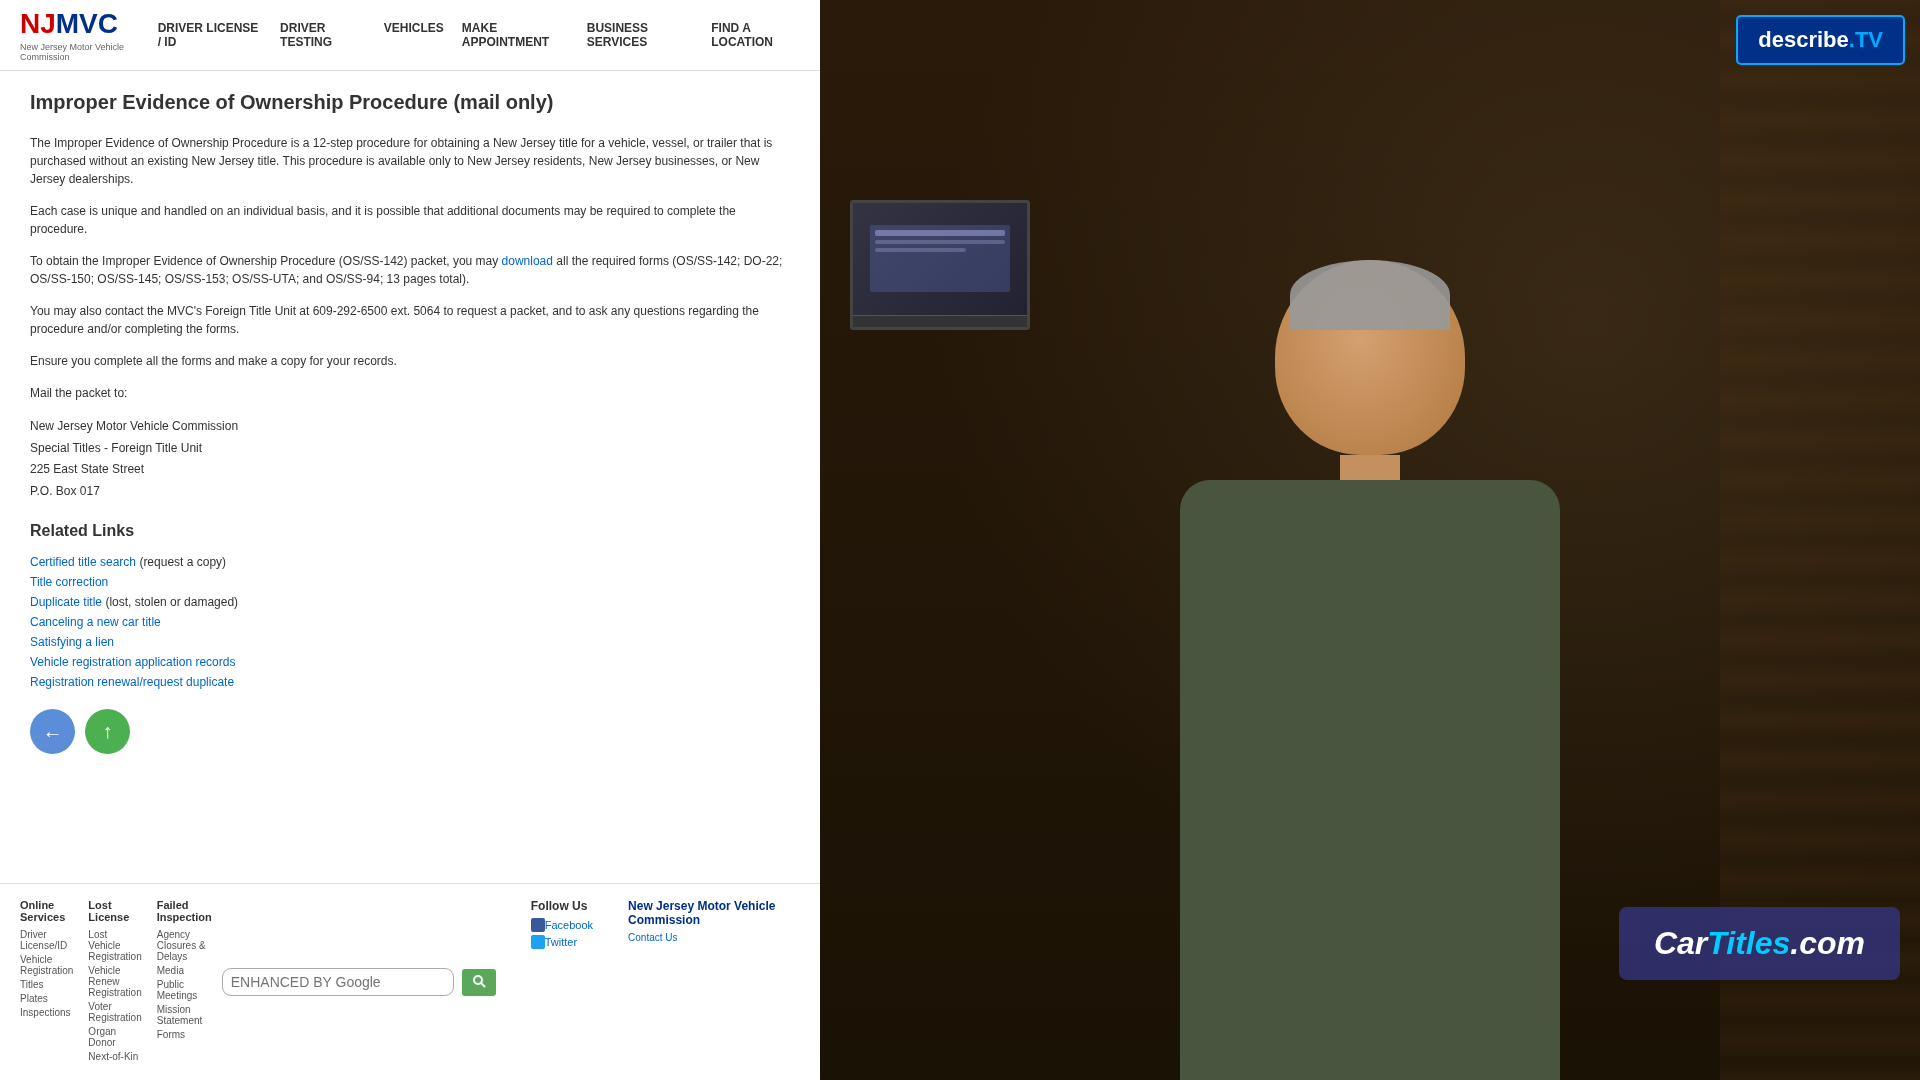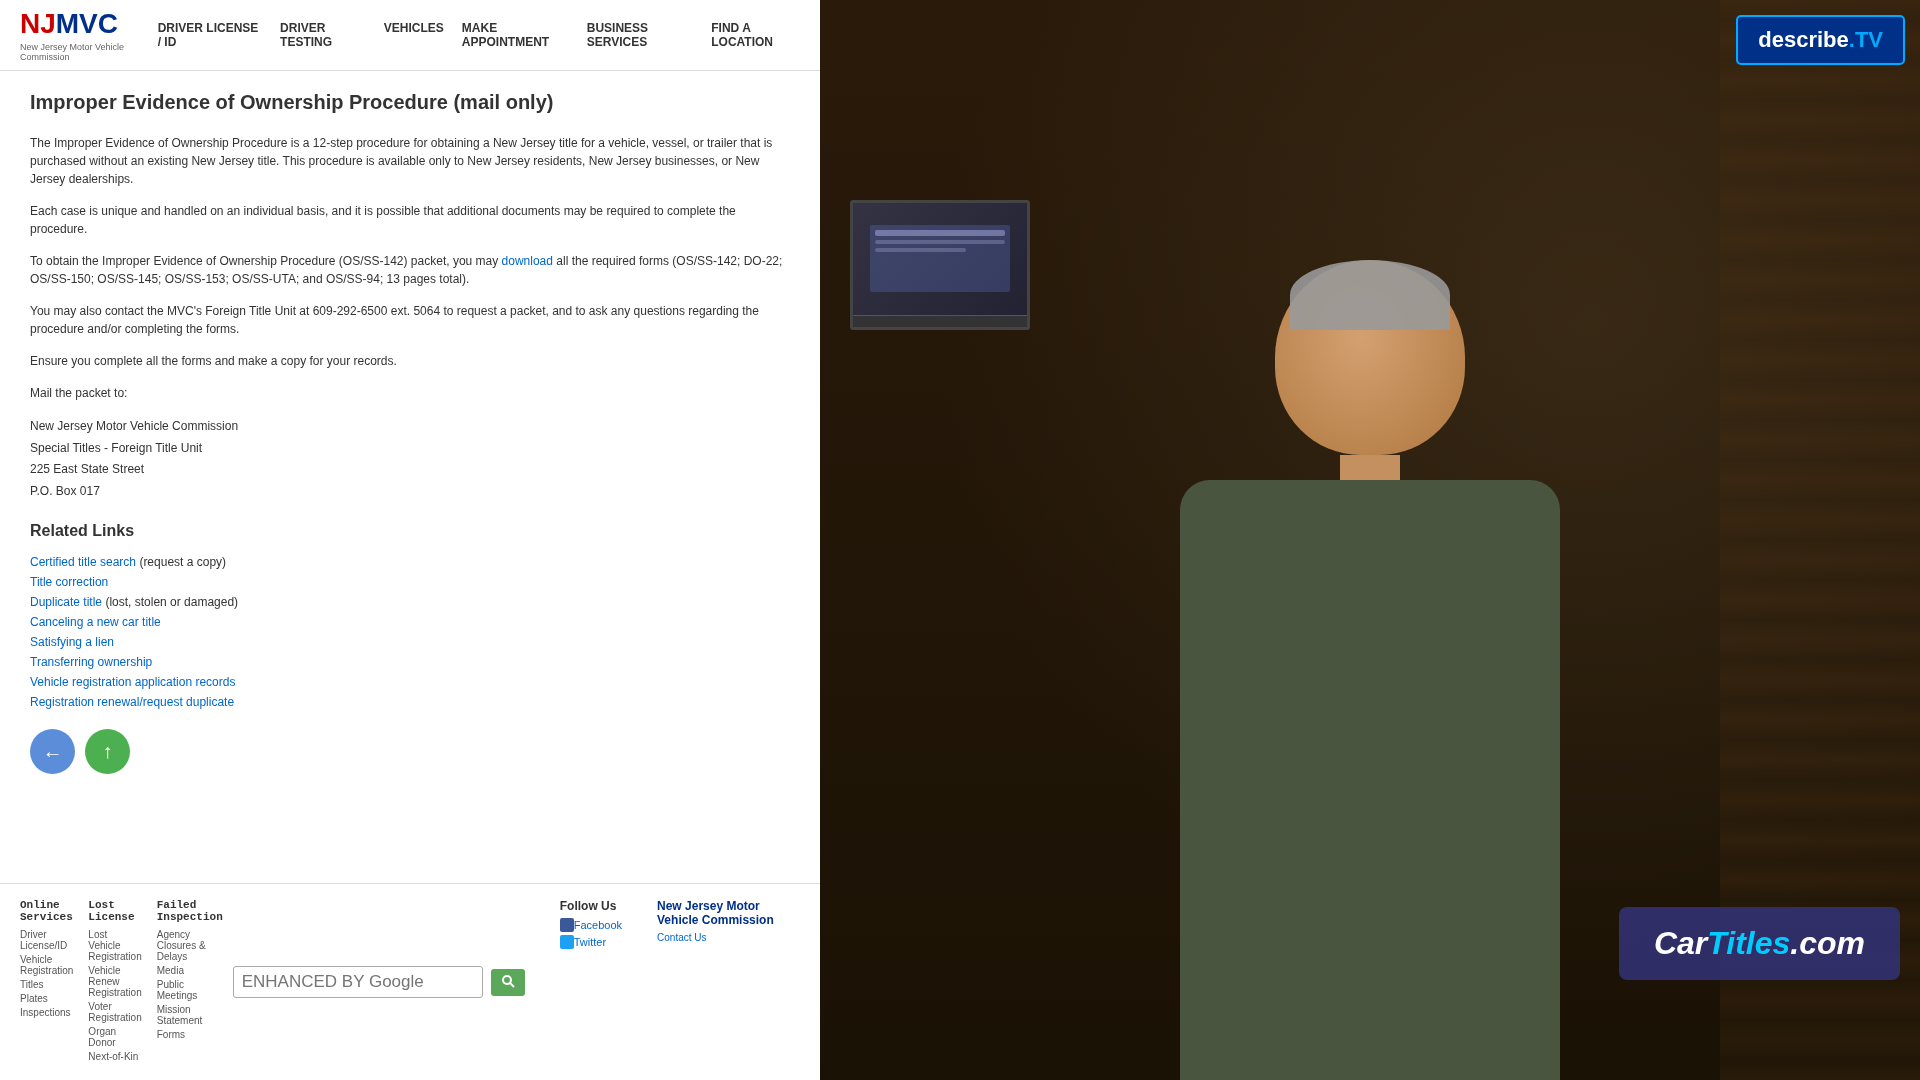--- a/index.html
+++ b/index.html
@@ -138,21 +138,20 @@
       border-top: 1px solid #ddd;
       padding: 15px 20px;
       font-size: 11px;
     }
 
     .footer-col h4 {
       font-weight: bold;
       color: #333;
       margin-bottom: 6px;
       font-size: 11px;
-      font-family: Liberation Mono, monospace;
     }
 
     .footer-col ul {
       list-style: none;
     }
 
     .footer-col ul li {
       margin-bottom: 3px;
       font-size: 10px;
       color: #555;
@@ -376,21 +375,20 @@
     </div>
 
     <div id="related-links-section">
       <h3>Related Links</h3>
       <ul id="related-links-list">
         <li><a href="#">Certified title search</a><span> (request a copy)</span></li>
         <li><a href="#">Title correction</a></li>
         <li><a href="#">Duplicate title</a><span> (lost, stolen or damaged)</span></li>
         <li><a href="#">Canceling a new car title</a></li>
         <li><a href="#">Satisfying a lien</a></li>
-        <li><a href="#">Transferring ownership</a></li>
         <li><a href="#">Vehicle registration application records</a></li>
         <li><a href="#">Registration renewal/request duplicate</a></li>
       </ul>
     </div>
 
     <div id="nav-buttons">
       <button class="nav-btn back">←</button>
       <button class="nav-btn up">↑</button>
     </div>
   </div>
@@ -428,21 +426,21 @@
             <li>Media</li>
             <li>Public Meetings</li>
             <li>Mission Statement</li>
             <li>Forms</li>
           </ul>
         </div>
       </div>
 
       <div class="footer-right-area">
         <div id="footer-search-area">
-          <input type="text" id="footer-search-input" style="width: 250px; padding: 5px 8px; border: 1px solid rgb(170, 170, 170); font-size: 17px; border-radius: 3px;" placeholder="ENHANCED BY Google">
+          <input type="text" id="footer-search-input" style="width: 232px; padding: 5px 8px; border: 1px solid rgb(170, 170, 170); font-size: 14px; border-radius: 9px;" placeholder="ENHANCED BY Google">
           <button id="footer-search-btn" style="background:#5ba85b; border:none; padding:5px 10px; cursor:pointer; border-radius:3px;">
             <svg width="14" height="14" viewBox="0 0 14 14" fill="white">
               <circle cx="6" cy="6" r="4" stroke="white" stroke-width="2" fill="none"></circle>
               <line x1="9" y1="9" x2="13" y2="13" stroke="white" stroke-width="2"></line>
             </svg>
           </button>
         </div>
 
         <div id="footer-follow">
           <h4>Follow Us</h4>

